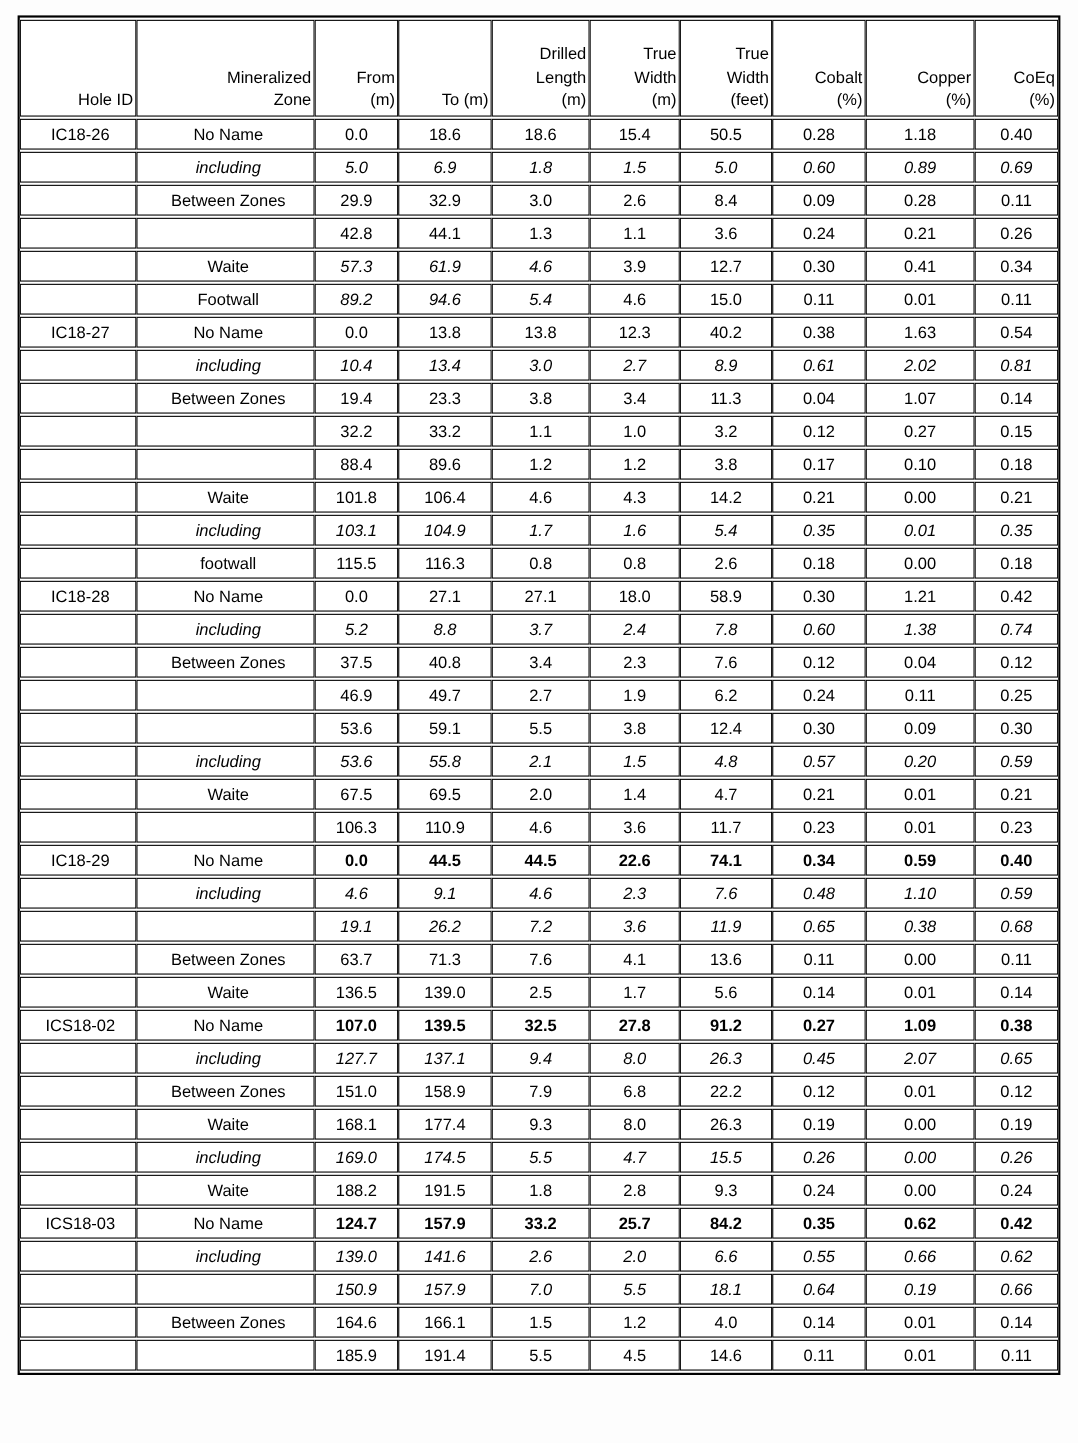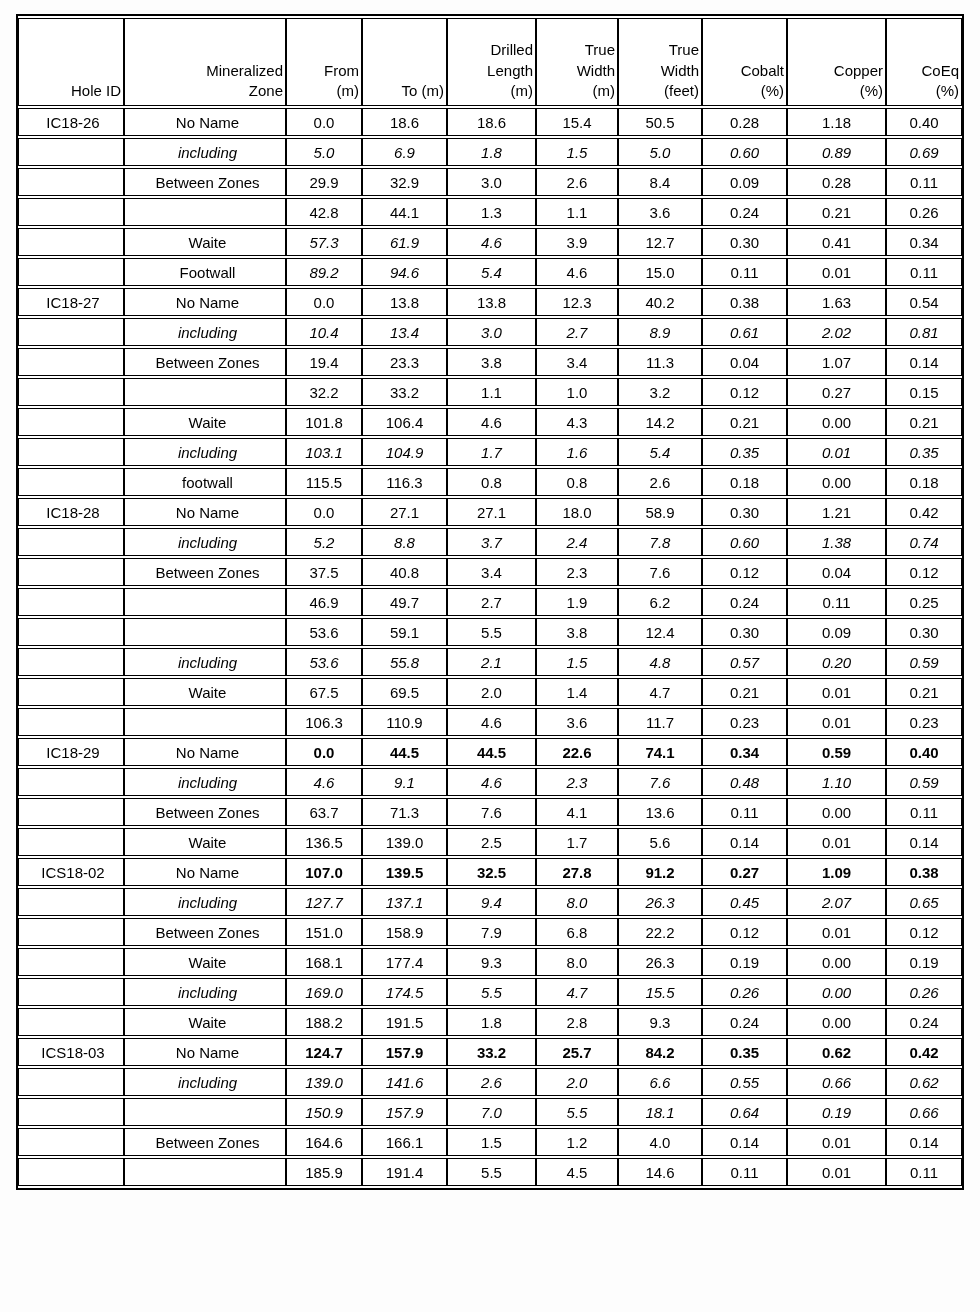--- a/index.html
+++ b/index.html
@@ -220,20 +220,32 @@
           <td class="num">33.2</td>
           <td class="num">1.1</td>
           <td class="num">1.0</td>
           <td class="num">3.2</td>
           <td class="num">0.12</td>
           <td class="num">0.27</td>
           <td class="num">0.15</td>
         </tr>
         <tr>
           <td class="hole"></td>
+          <td class="zone"></td>
+          <td class="num">88.4</td>
+          <td class="num">89.6</td>
+          <td class="num">1.2</td>
+          <td class="num">1.2</td>
+          <td class="num">3.8</td>
+          <td class="num">0.17</td>
+          <td class="num">0.10</td>
+          <td class="num">0.18</td>
+        </tr>
+        <tr>
+          <td class="hole"></td>
           <td class="zone">Waite</td>
           <td class="num">101.8</td>
           <td class="num">106.4</td>
           <td class="num">4.6</td>
           <td class="num">4.3</td>
           <td class="num">14.2</td>
           <td class="num">0.21</td>
           <td class="num">0.00</td>
           <td class="num">0.21</td>
         </tr>
@@ -376,20 +388,32 @@
           <td class="num it">9.1</td>
           <td class="num it">4.6</td>
           <td class="num it">2.3</td>
           <td class="num it">7.6</td>
           <td class="num it">0.48</td>
           <td class="num it">1.10</td>
           <td class="num it">0.59</td>
         </tr>
         <tr>
           <td class="hole"></td>
+          <td class="zone it indent"></td>
+          <td class="num it">19.1</td>
+          <td class="num it">26.2</td>
+          <td class="num it">7.2</td>
+          <td class="num it">3.6</td>
+          <td class="num it">11.9</td>
+          <td class="num it">0.65</td>
+          <td class="num it">0.38</td>
+          <td class="num it">0.68</td>
+        </tr>
+        <tr>
+          <td class="hole"></td>
           <td class="zone">Between Zones</td>
           <td class="num">63.7</td>
           <td class="num">71.3</td>
           <td class="num">7.6</td>
           <td class="num">4.1</td>
           <td class="num">13.6</td>
           <td class="num">0.11</td>
           <td class="num">0.00</td>
           <td class="num">0.11</td>
         </tr>

